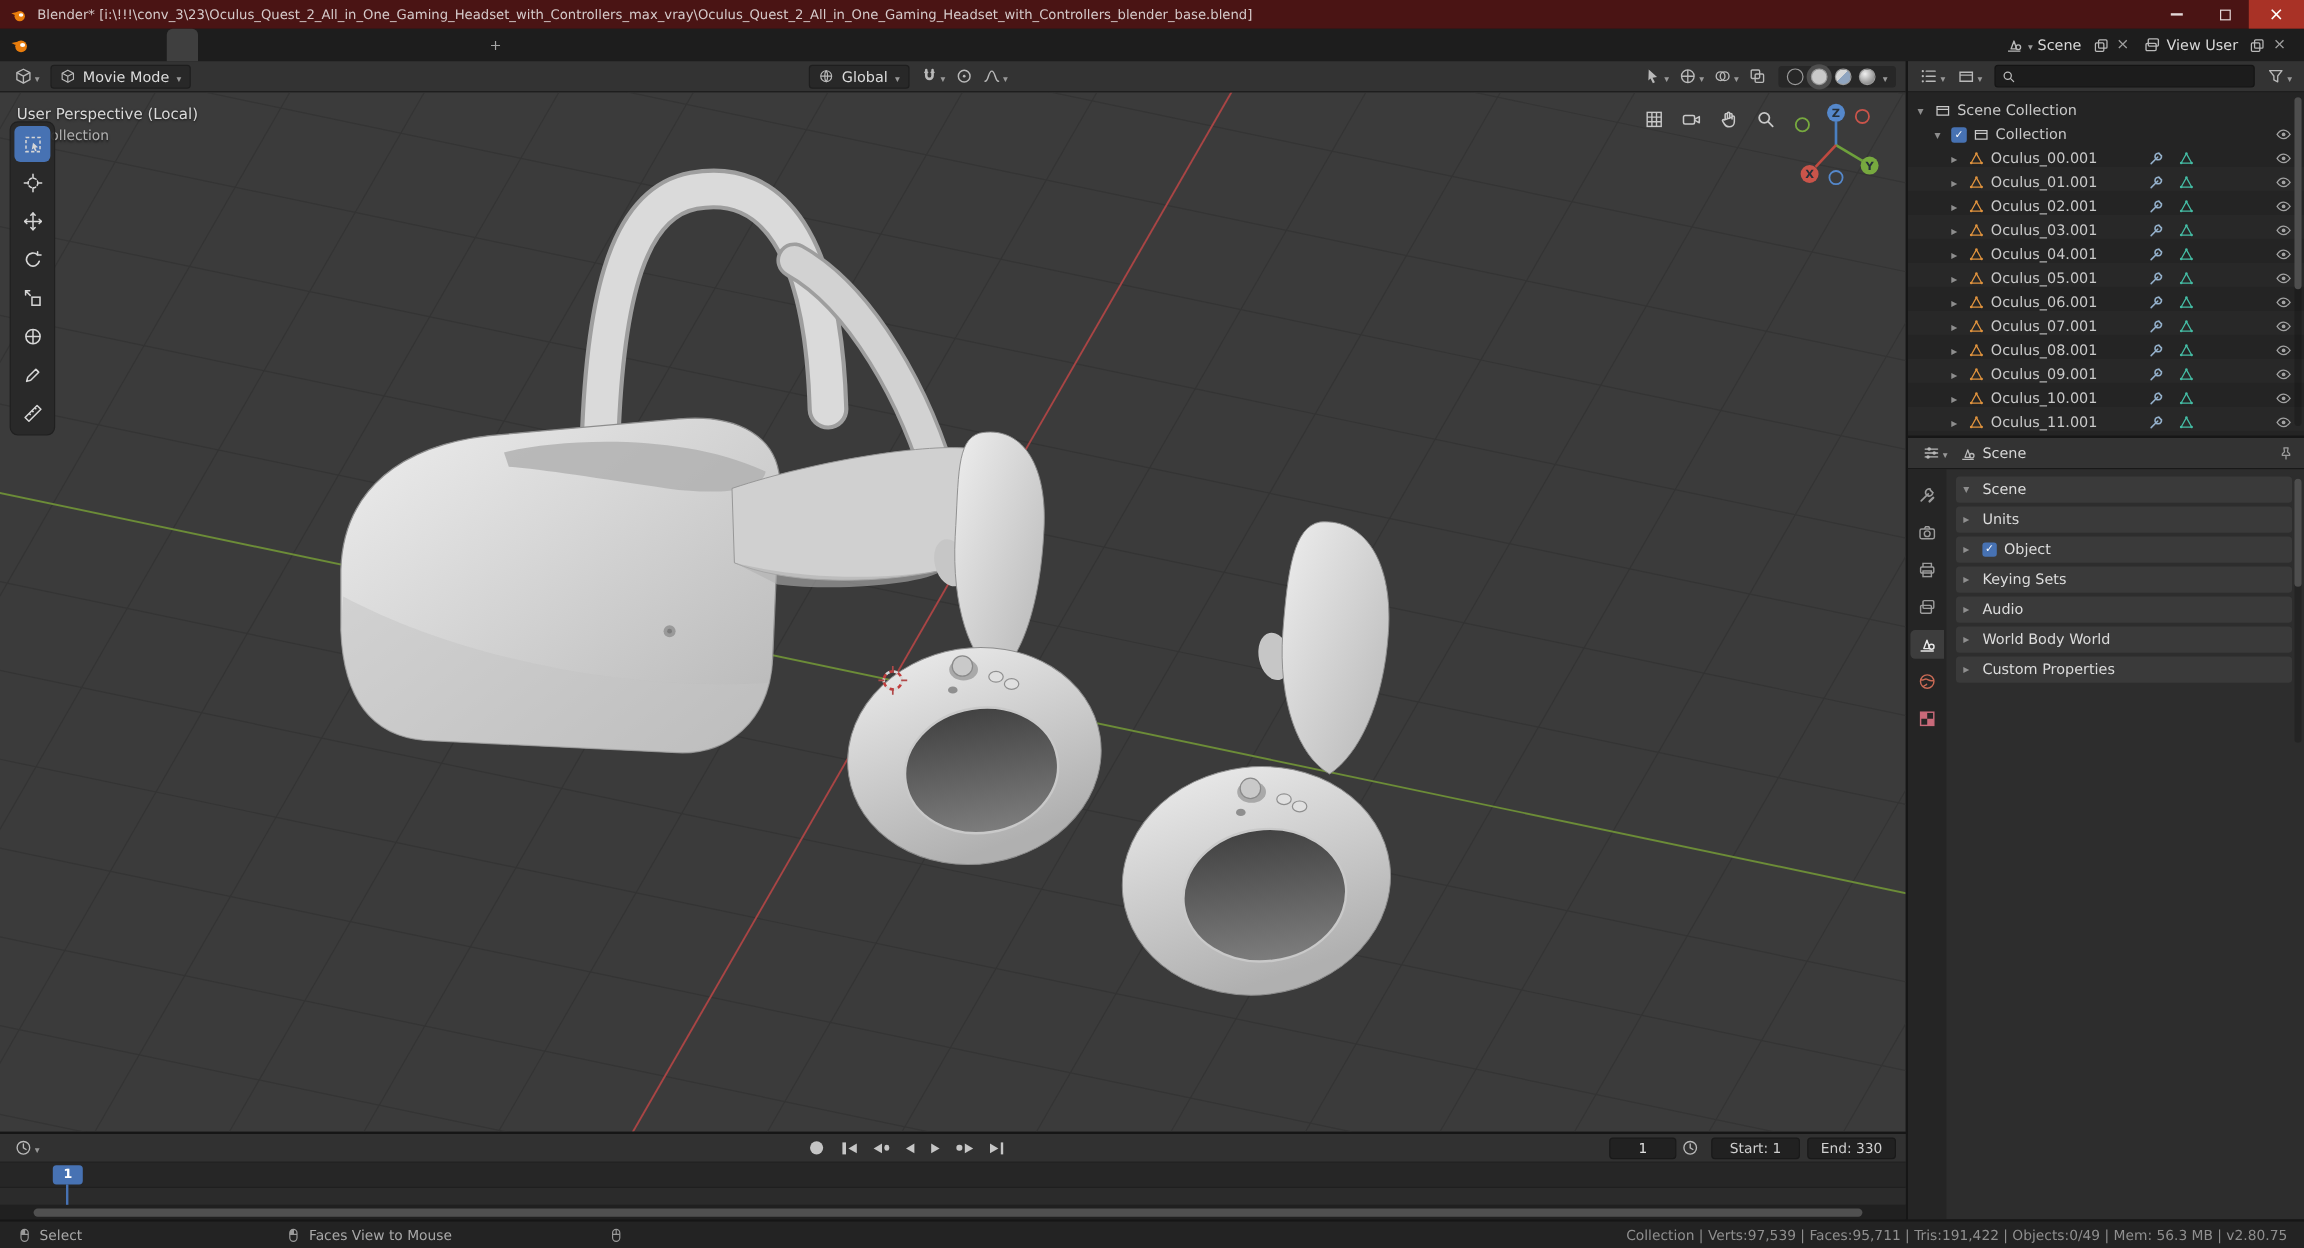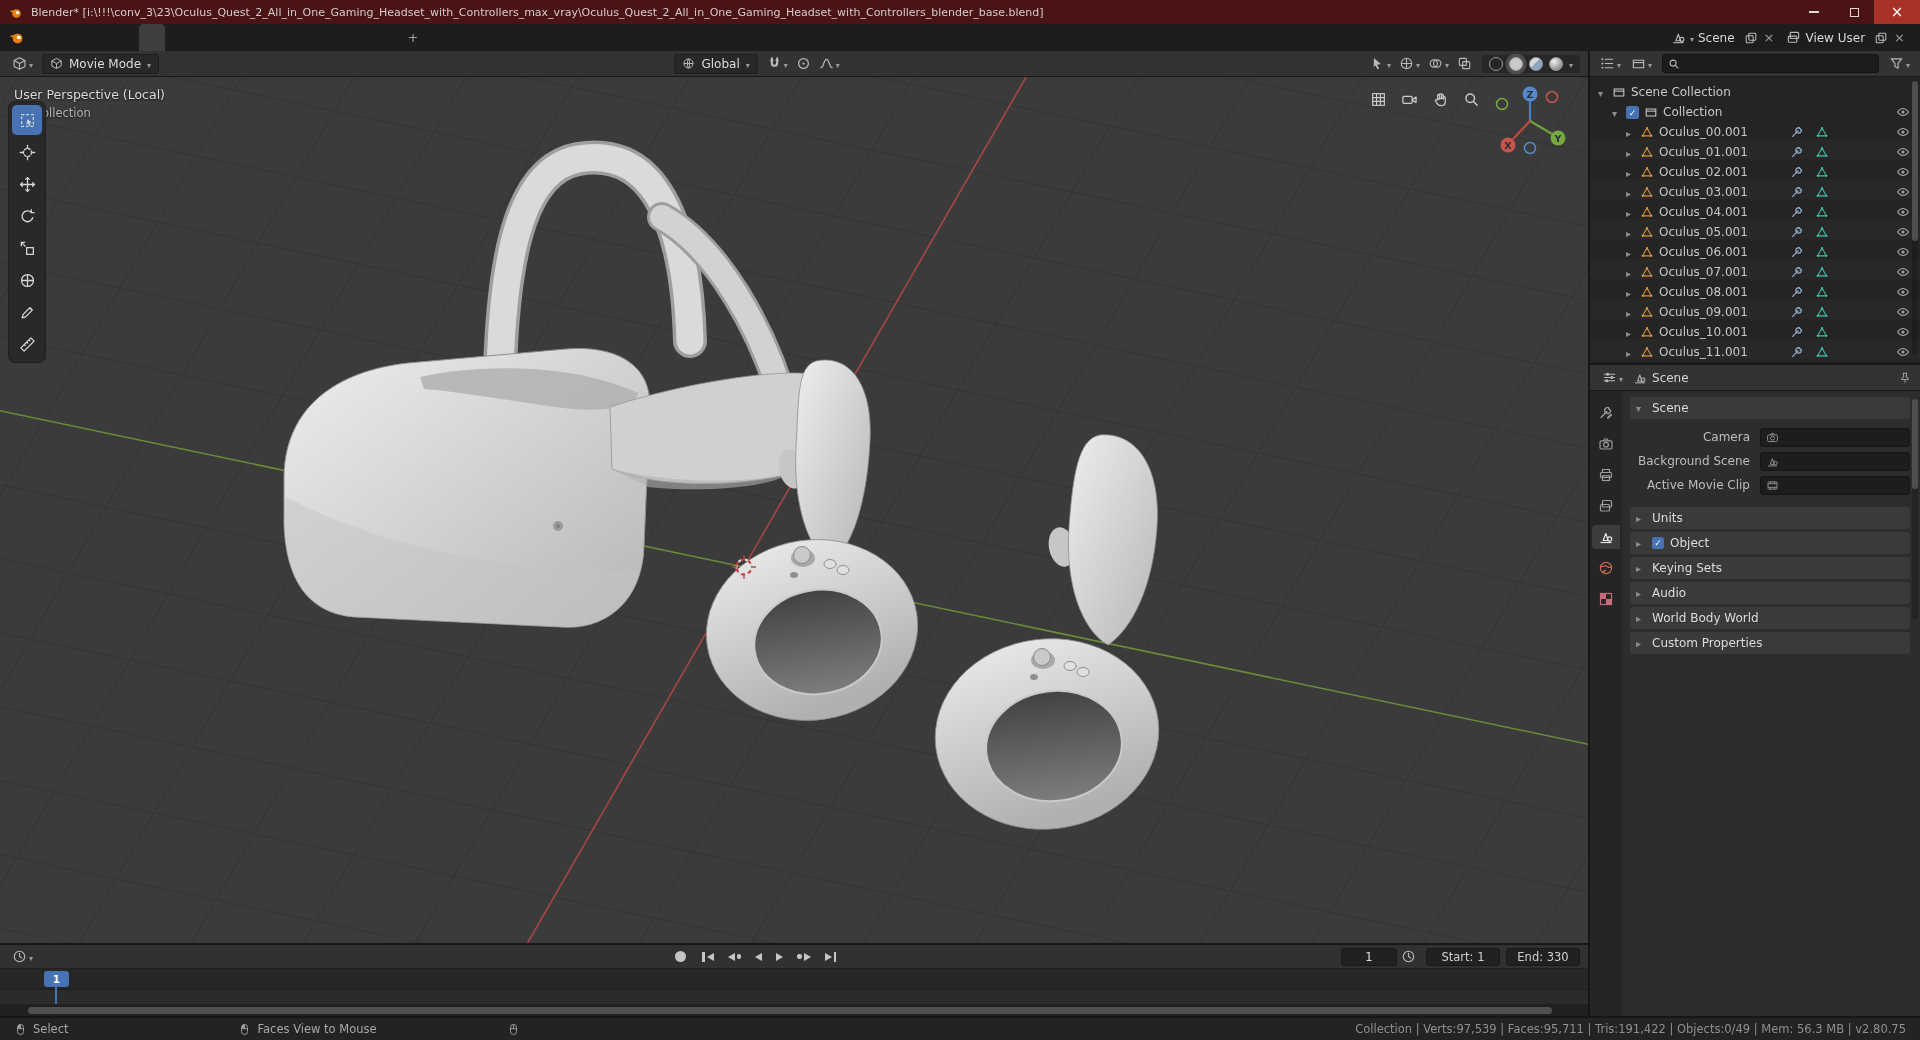--- a/index.html
+++ b/index.html
@@ -1031,47 +1031,20 @@
           <svg class="i">
               <use href="#i-checker"></use>
             </svg>
         </div>
         </div>
       <div class="pcontent">
         <div class="psec">
           <span class="caret open"></span>
           <span>Scene</span>
         </div>
-        <div class="fields">
-
-        <div class="prow2">
-            <span class="plabel">Camera</span>
-            <span class="pfield">
-              <svg class="i">
-                  <use href="#i-photocam"></use>
-                </svg>
-            </span>
-          </div>
-            <div class="prow2">
-            <span class="plabel">Background Scene</span>
-            <span class="pfield">
-              <svg class="i">
-                  <use href="#i-scene"></use>
-                </svg>
-            </span>
-          </div>
-            <div class="prow2">
-            <span class="plabel">Active Movie Clip</span>
-            <span class="pfield">
-              <svg class="i">
-                  <use href="#i-film"></use>
-                </svg>
-            </span>
-          </div>
-          </div>
         <div>
 
         <div class="psec">
             <span class="caret"></span>
 
             <span>Units</span>
           </div>
             <div class="psec checked">
             <span class="caret"></span>
             <span class="cb"></span>

